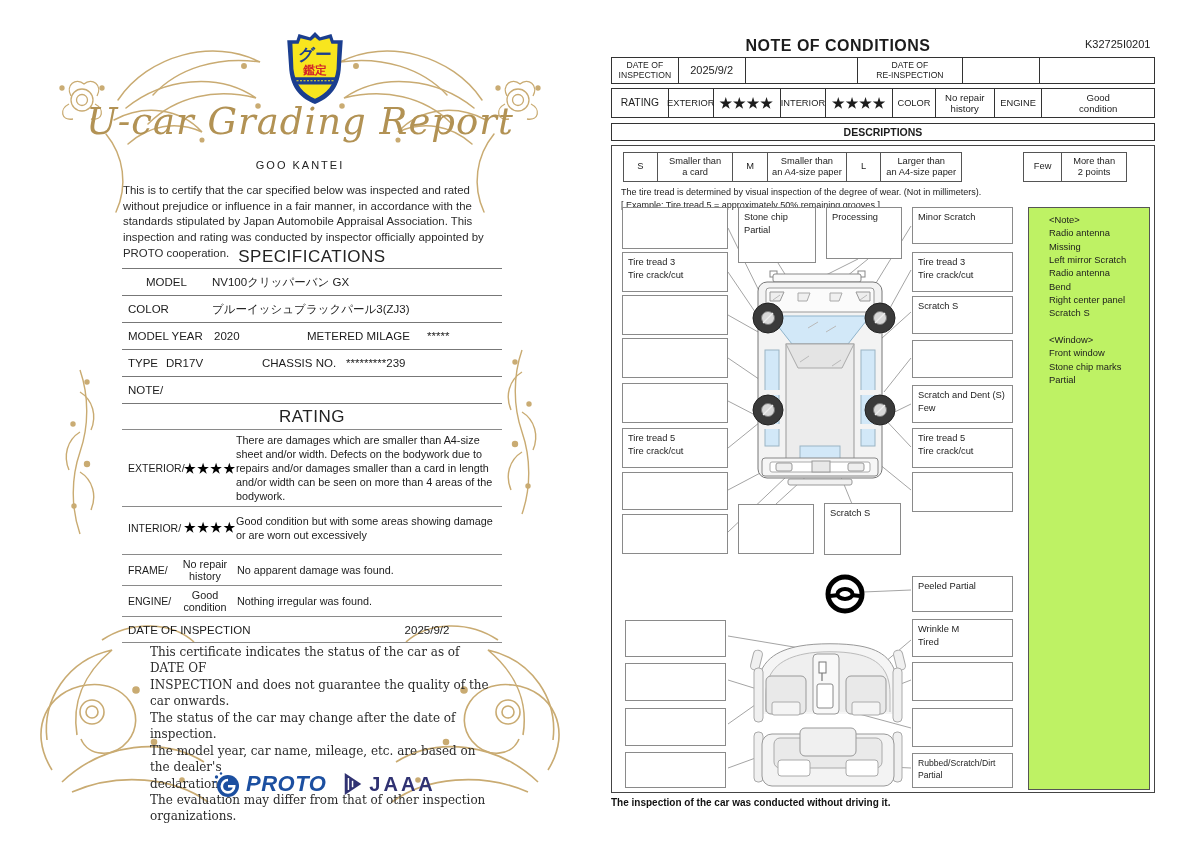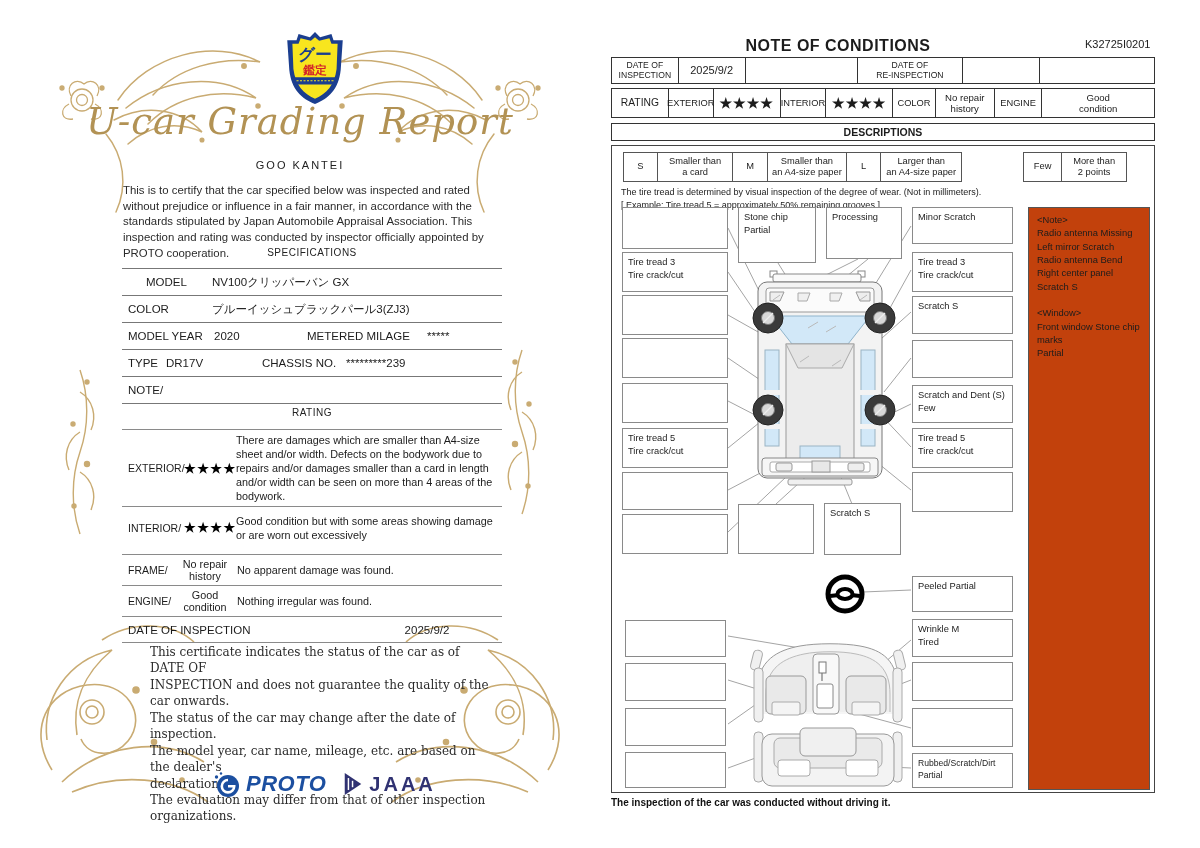--- a/index.html
+++ b/index.html
@@ -6,21 +6,21 @@
   html,body{background:#fff}
   body{font-family:"Liberation Sans",sans-serif;color:#1c1c1c}
   #page{position:relative;width:1200px;height:848px;background:#fff;overflow:hidden}
   .abs{position:absolute}
   .ml{white-space:pre-line}
   
   .cert-title{font-family:"DejaVu Serif",serif;font-style:italic;font-weight:normal;
     color:#b29254;font-size:37px;letter-spacing:1px;text-align:center}
   .cert-org{font-size:11px;letter-spacing:2px;text-align:center;color:#222}
   .intro{font-family:Liberation Sans, sans-serif;font-size:11.4px;line-height:1.38;color:#2b2b2b}
-  .sec-head{font-size:10px;letter-spacing:.5px;text-align:center;color:#222;height:21px}
+  .sec-head{font-size:17px;letter-spacing:.5px;text-align:center;color:#222;height:21px}
   .srow{display:flex;align-items:center;border-top:1px solid #777;font-size:11.5px}
   .srow:last-child{border-bottom:1px solid #777}
   .rrow{display:flex;border-top:1.5px solid #8a8a8a;font-size:10.8px;align-items:center}
   .stars{font-weight:bold;font-size:13px;letter-spacing:1.5px;color:#000}
   .rlabel{font-size:10.5px}
   .rtext{font-size:10.8px;line-height:1.3}
   .rgrade{font-size:10.8px;text-align:center;line-height:1.15}
   .disclaimer{font-family:"DejaVu Serif",serif;font-size:12px;line-height:1.37;color:#2b2b2b}
   .logo-row{display:flex;gap:16px}
   .proto-text{font-size:22px;font-weight:bold;font-style:italic;color:#1c4fa0;letter-spacing:.5px}
@@ -39,22 +39,22 @@
   .desc-bar{position:absolute;border:1px solid #333;display:flex;align-items:center;
       justify-content:center;font-size:10.5px;font-weight:600;background:#fff}
   .big-box{position:absolute;border:1px solid #444;background:#fff}
   .lg-tbl{position:absolute;display:flex;border:1px solid #555;background:#fff}
   .lg{border-right:1px solid #555;display:flex;align-items:center;justify-content:center;
       text-align:center;font-size:9.3px;line-height:1.2;height:100%}
   .lg:last-child{border-right:none}
   .tire-note{position:absolute;font-size:9px;line-height:1.45;color:#222}
   .cbox{position:absolute;border:1px solid #8a8a8a;background:#fff;font-size:9.3px;
       line-height:1.45;padding:3px 5px;color:#1c1c1c;white-space:pre-line;overflow:hidden}
-  .note-box{position:absolute;border:1px solid #555;background:#c2410c;font-size:9.4px;
-      line-height:1.42;padding:5px 8px;white-space:pre-line}
+  .note-box{position:absolute;border:1px solid #555;background:#bef264;font-size:9.4px;
+      line-height:1.42;padding:5px 20px;white-space:pre-line}
   .foot-note{position:absolute;font-size:10px;font-weight:600;color:#111}
 </style>
 </head>
 <body>
 
 <div id="page">
 
   <svg class="abs" style="left:0;top:0" width="600" height="848" viewBox="0 0 600 848">
     <defs>
       <g id="plume" stroke="#c9ab72" fill="none" stroke-width="1.5" stroke-linecap="round">

